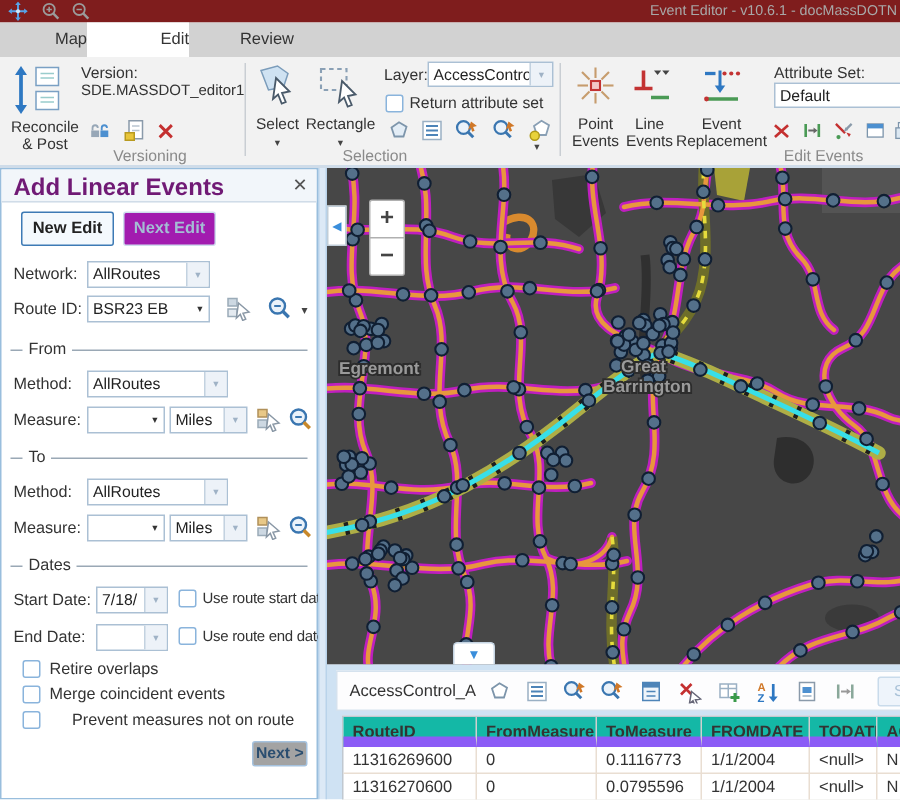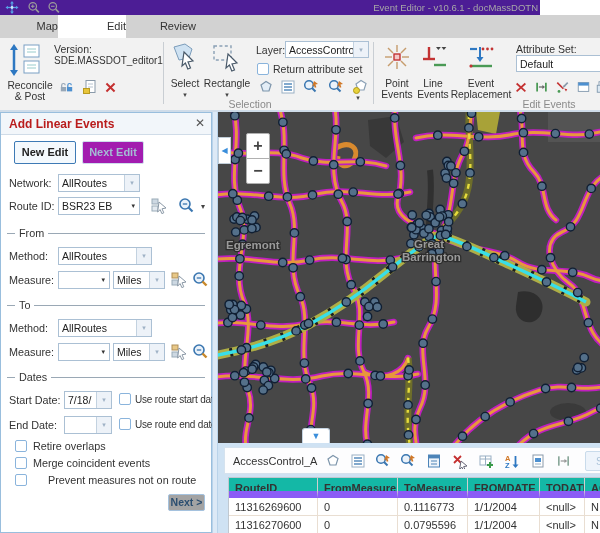--- a/index.html
+++ b/index.html
@@ -1,20 +1,20 @@
 <!DOCTYPE html>
 <html><head>
 <meta charset="utf-8">
 <style>
 *{box-sizing:border-box;margin:0;padding:0}
 html,body{width:600px;height:533px}
 body{position:relative;overflow:hidden;background:#fff;font-family:"Liberation Sans",sans-serif;color:#333}
 .abs{position:absolute}
 
-.tb{left:0;top:0;width:540px;height:15px;background:#4c1d95;overflow:hidden}
+.tb{left:0;top:0;width:600px;height:15px;background:#7f1d1d;overflow:hidden}
 .tb .ttl{position:absolute;right:2px;top:2px;font-size:9.5px;color:#a8a8a8;white-space:nowrap}
 .tbico{position:absolute;top:1px}
 
 .tabbar{left:0;top:15px;width:600px;height:23px;background:#d2d2d2}
 .tab{position:absolute;top:0;height:23px;text-align:right;font-size:11px;line-height:23px;color:#333;cursor:default}
 .tab.active{background:#fff;font-weight:400}
 
 .ribbon{left:0;top:38px;width:600px;height:74px;background:#f2f2f2;border-bottom:2px solid #cfdce9}
 .rsep{position:absolute;top:4px;width:1px;height:62px;background:#c9ced3}
 .rglabel{position:absolute;top:60px;font-size:10.5px;color:#8a8a8a;text-align:center;width:120px}
@@ -23,21 +23,21 @@
 .carline{position:absolute;font-size:7px;color:#444;text-align:center}
 
 .cmb{position:absolute;height:18px;background:#fff;border:1px solid #abc0d4;font-size:10.5px;color:#222;display:flex;align-items:center}
 .cmb .v{flex:1;padding-left:3px;overflow:hidden;white-space:nowrap}
 .cmb .ab{width:15px;height:100%;border-left:1px solid #c3d2e0;background:#edf2f8;color:#9fb2c6;font-size:7px;display:flex;align-items:center;justify-content:center}
 .cmb .car{font-size:7px;color:#333;padding:0 4px}
 .cb{position:absolute;width:12px;height:12px;border:1px solid #8ab4dc;background:#fff;border-radius:2px}
 
 .panel{left:0;top:112px;width:212px;height:421px;background:#fff;border:1px solid #99bedd}
 .phead{position:absolute;left:0;top:0;width:210px;height:22px;background:#f2f6fa;border-bottom:1px solid #d0dce8}
-.phead .t{position:absolute;left:8px;top:4px;font-size:12px;font-weight:bold;color:#b91c1c}
+.phead .t{position:absolute;left:8px;top:4px;font-size:16px;font-weight:bold;color:#701a75}
 .phead .x{position:absolute;right:6px;top:3px;font-size:12px;color:#555;cursor:pointer}
 .pbtn{position:absolute;height:23px;font-size:11px;font-weight:bold;text-align:center;border-radius:2px}
 .pbtn.on{background:#f4f9fd;border:1px solid #3d7ab5;color:#222;line-height:21px}
 .pbtn.off{background:#a21caf;border:1px solid #cfdded;color:#a4bdd4;line-height:21px}
 .plbl{position:absolute;font-size:10.8px;color:#333;white-space:nowrap}
 .sect{position:absolute;left:6px;width:198px;border-top:1px solid #9aa8b5}
 .sect .leg{position:absolute;top:-7px;left:8px;background:#fff;padding:0 4px;font-size:10.8px;color:#333}
 .nextbtn{position:absolute;left:167px;width:37px;height:17px;background:#a3a3a3;border:1px solid #a5c2de;border-radius:2px;font-size:10.5px;color:#2b4e70;text-align:center;line-height:15px;font-weight:bold}
 .splitter{left:212px;top:112px;width:6px;height:421px;background:#dce9f6;border-left:1px solid #b9d3ea;border-right:1px solid #b9d3ea}
 
@@ -127,20 +127,21 @@
     </svg>
   <svg class="abs" style="left:82px;top:41px" width="16" height="16" viewBox="0 0 16 16">
       <rect x="4" y="1.5" width="9" height="12" fill="#fff" stroke="#8a9aaa"></rect>
       <line x1="6" y1="5" x2="11" y2="5" stroke="#b8c4d0"></line>
       <line x1="6" y1="8" x2="11" y2="8" stroke="#b8c4d0"></line>
       <rect x="1.5" y="9.5" width="6" height="5" fill="#e8c53a" stroke="#b89a20"></rect>
     </svg>
   <svg class="abs" style="left:104px;top:43px" width="13" height="13" viewBox="0 0 16 16">
       <path d="M3 3l10 10M13 3L3 13" stroke="#c43030" stroke-width="2.4"></path>
     </svg>
+  <div class="rglabel" style="left:40px">Versioning</div>
   <div class="rsep" style="left:163px"></div>
 
   <svg class="abs" style="left:171px;top:4px" width="30" height="32" viewBox="0 0 30 32">
       <path d="M3 5l11-3 7 5-3 9-10 2z" fill="#cfe2f2" stroke="#7b9cba"></path>
       <path d="M13 10l9 9-5 1 2.5 6-2.7 1-2.4-6-3.4 3z" fill="#fff" stroke="#4a5a6a" stroke-width="1.2"></path>
     </svg>
   <div class="btn2l" style="left:157px;top:40px;width:56px">Select</div>
   <div class="carline" style="left:157px;top:53px;width:56px">▾</div>
   <svg class="abs" style="left:212px;top:4px" width="30" height="32" viewBox="0 0 30 32">
       <rect x="2" y="4" width="17" height="14" fill="none" stroke="#8aa0b5" stroke-width="1.4" stroke-dasharray="3 2.4"></rect>

